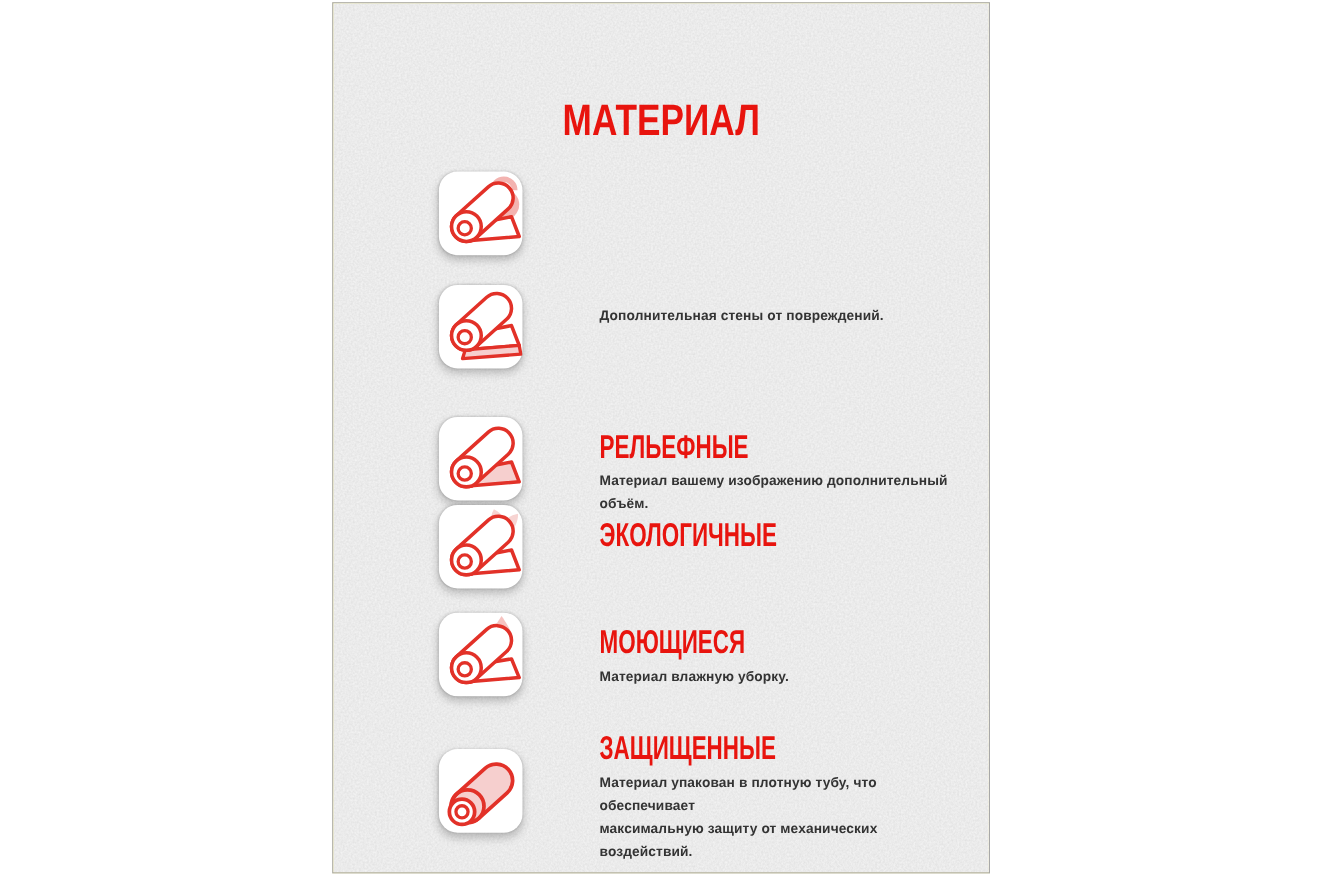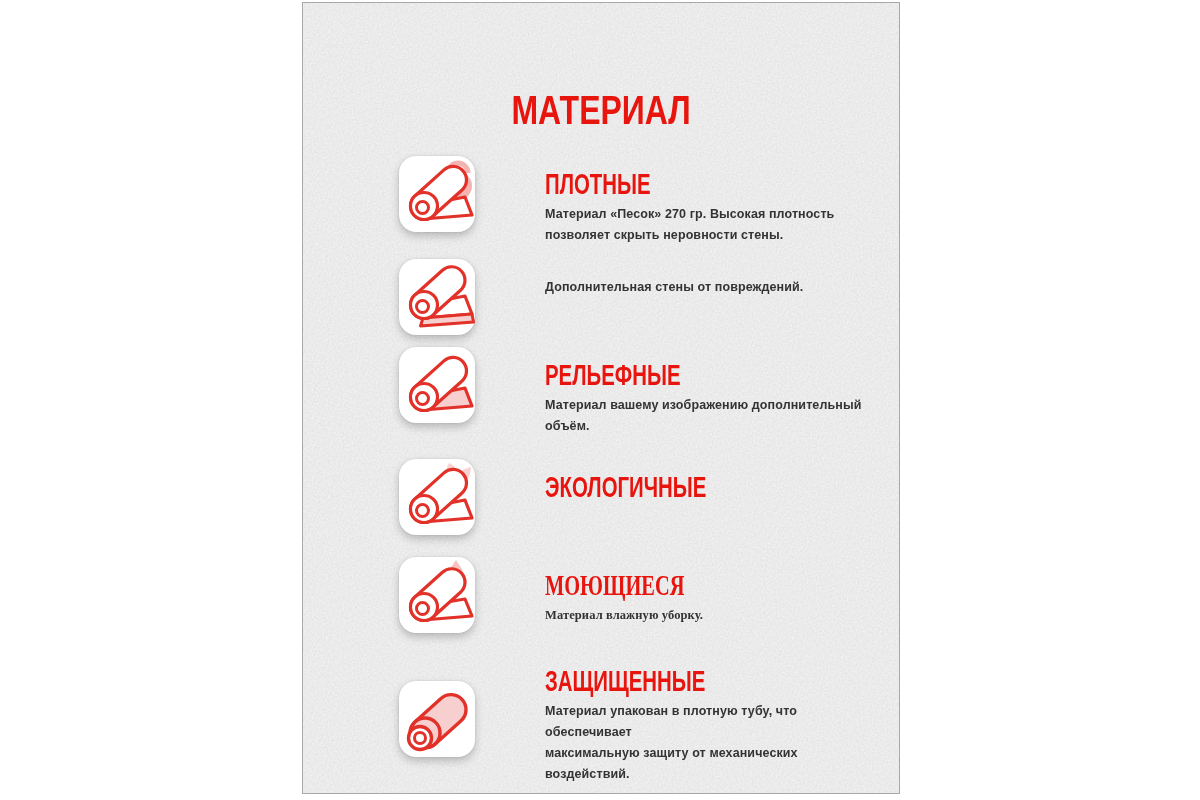--- a/index.html
+++ b/index.html
@@ -76,23 +76,23 @@
     margin-top: 5px;
     font-size: 12.5px;
     font-weight: bold;
     color: #333333;
     line-height: 21px;
     letter-spacing: 0.1px;
     white-space: pre-line;
   }
   .s1 { top: 153px; }
   .s2 { top: 256px; }
-  .s3 { top: 344px; }
+  .s3 { top: 376px; }
   .s4 { top: 456px; }
-  .s5 { top: 554px; font-family: Liberation Serif, serif; }
+  .s5 { top: 554px; }
   .s6 { top: 650px; align-items: center; }
 </style>
 </head>
 <body>
 
 <div class="page">
 
   <svg class="paper-texture" width="596" height="790">
     <filter id="paperNoise">
       <feTurbulence type="fractalNoise" baseFrequency="0.55" numOctaves="2" stitchTiles="stitch" result="n"></feTurbulence>
@@ -112,25 +112,20 @@
         <path d="M49 17 a10 10 0 0 1 20 0" fill="none" stroke="#f3b3b0" stroke-width="5"></path>
         <circle cx="59" cy="30" r="14" fill="#f3b3b0"></circle>
         <path d="M30 48 L66 41 L73 59 L24 63 Z" fill="#ffffff" stroke="#e23128" stroke-width="3.2" stroke-linejoin="round"></path>
         <g transform="rotate(-42 25 50)">
           <rect x="11.5" y="36.5" width="66" height="27" rx="13.5" fill="#ffffff" stroke="#e23128" stroke-width="3.2"></rect>
         </g>
         <circle cx="25" cy="50" r="13.5" fill="#ffffff" stroke="#e23128" stroke-width="3.2"></circle>
         <circle cx="23.5" cy="51.5" r="6" fill="#ffffff" stroke="#e23128" stroke-width="3"></circle>
       </svg>
     </div>
-    <div class="sec-text">
-      <div class="sec-heading"><span>ПЛОТНЫЕ</span></div>
-      <div class="sec-body">Материал «Песок» 270 гр. Высокая плотность
-позволяет скрыть неровности стены.</div>
-    </div>
   </div>
 
   <div class="section s2">
     <div class="icon-tile">
       <svg viewBox="0 0 76 76">
         <path d="M30 44 L66 37 L73 55 L24 59 Z" fill="#ffffff" stroke="#e23128" stroke-width="3.2" stroke-linejoin="round"></path>
         <path d="M24 59 L73 55 L74.5 63 L21.5 67 Z" fill="#f6cfce" stroke="#e23128" stroke-width="3" stroke-linejoin="round"></path>
         <g transform="rotate(-42 25 46)">
           <rect x="11.5" y="32.5" width="64" height="27" rx="13.5" fill="#ffffff" stroke="#e23128" stroke-width="3.2"></rect>
         </g>

